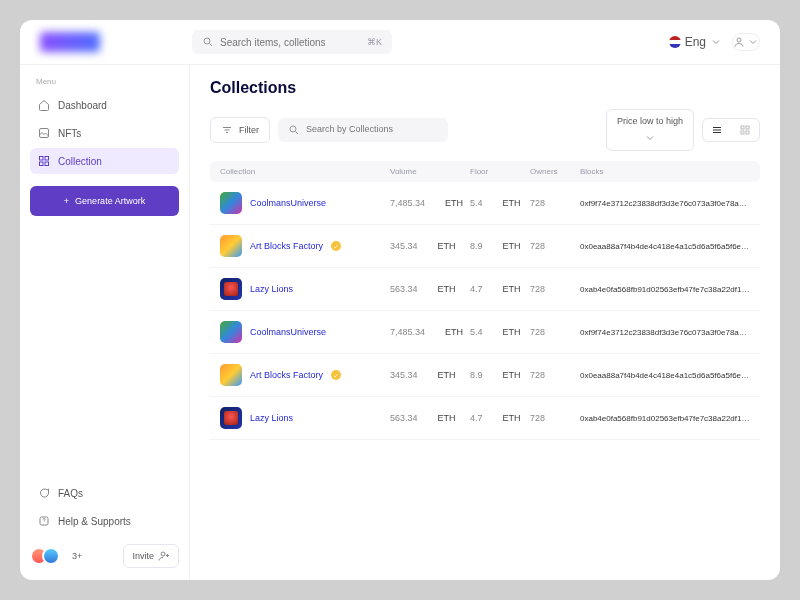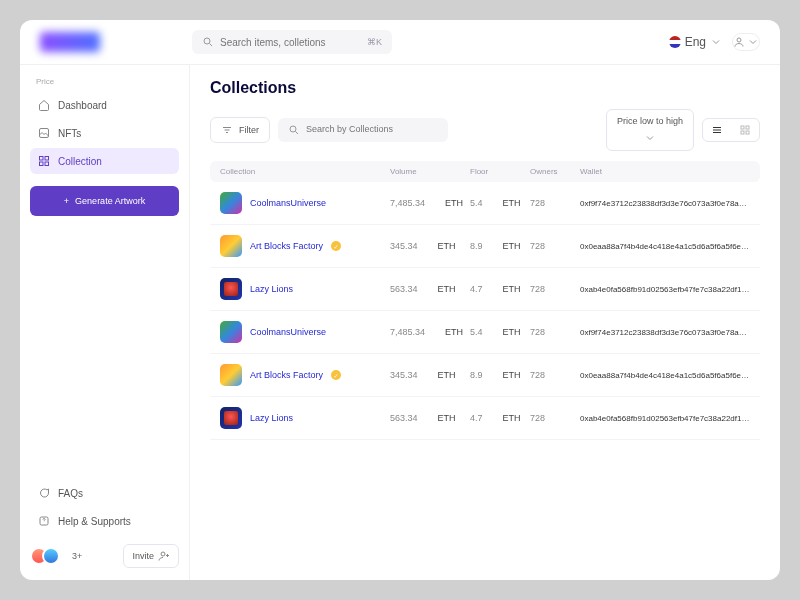--- a/index.html
+++ b/index.html
@@ -94,21 +94,21 @@
               <polyline points="6 9 12 15 18 9"></polyline>
             </svg>
           </span>
       </div>
     </div>
   </div>
 
   <div class="body">
 
     <div class="sidebar">
-      <div class="menu-label">Price</div>
+      <div class="menu-label">Menu</div>
 
       <div class="nav-item">
         <span class="nav-icon">
             <svg viewBox="0 0 24 24" fill="none" stroke="#888" stroke-width="2">
               <path d="M3 11l9-8 9 8v10a2 2 0 0 1-2 2H5a2 2 0 0 1-2-2z"></path>
             </svg>
           </span>
         <span>Dashboard</span>
       </div>
       <div class="nav-item">
@@ -228,21 +228,21 @@
           </div>
         </div>
       </div>
 
       <div class="table">
         <div class="thead">
           <div>Collection</div>
           <div>Volume</div>
           <div>Floor</div>
           <div>Owners</div>
-          <div>Wallet</div>
+          <div>Blocks</div>
         </div>
         <div id="rows">
             <div class="trow">
     <div class="collcell">
       <div class="thumb t1"></div>
       <span class="cname">CoolmansUniverse</span>
 
     </div>
     <div><span class="num">7,485.34</span><span class="eth">ETH</span></div>
     <div><span class="num">5.4</span><span class="eth">ETH</span></div>

